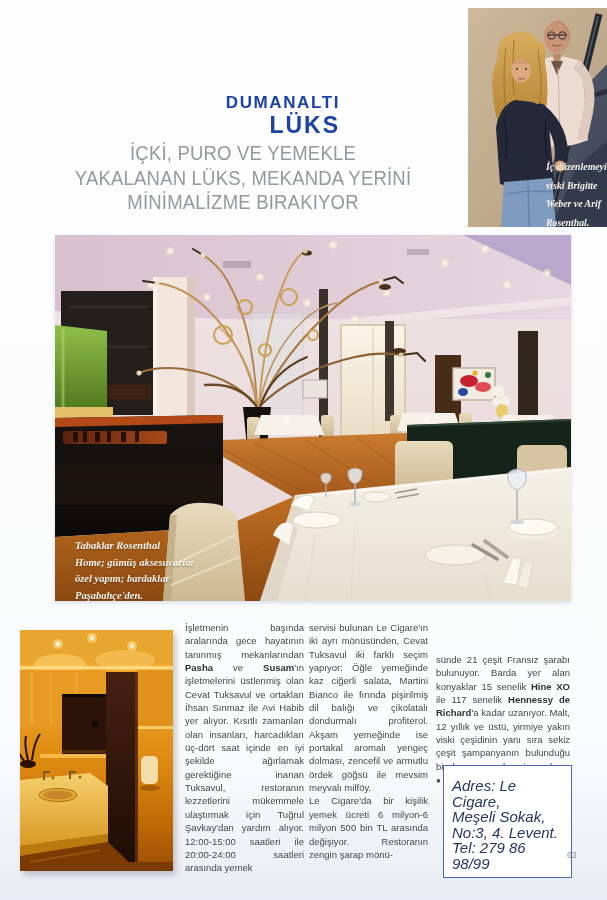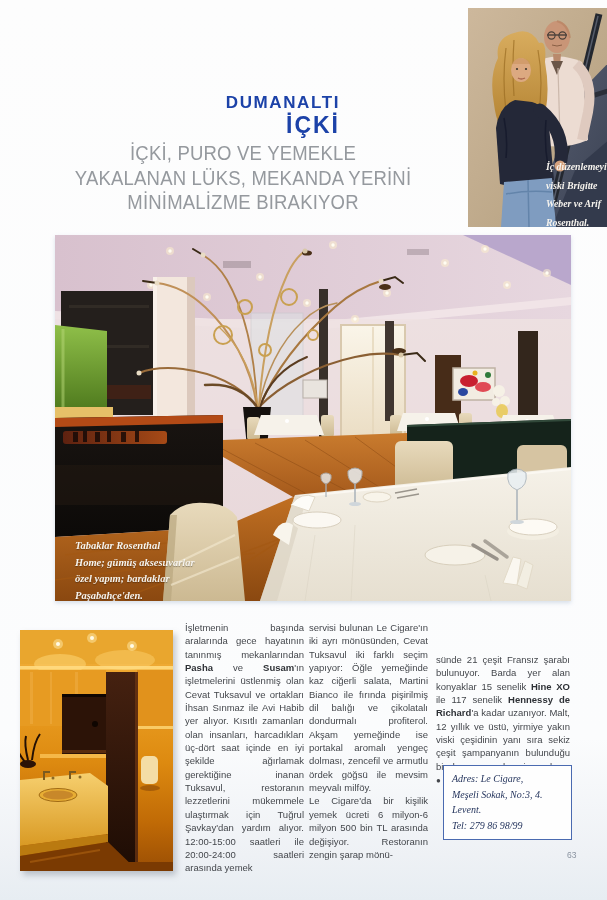--- a/index.html
+++ b/index.html
@@ -26,32 +26,32 @@
   
   .col{position:absolute;top:621px;margin:0;font-size:9.5px;line-height:13.35px;color:#44474c;text-align:justify;}
   .col1{left:185px;width:119px;}
   .col2{left:309px;width:119px;}
   .col2 p{margin:0;}
   .col3{left:436px;width:134px;margin-top:32px;}
   .col b{font-weight:bold;color:#2e3136;}
   .endmark{font-size:8px;letter-spacing:0;}
   
   .address{position:absolute;left:443px;top:765px;width:112px;border:1.5px solid #4a6ab0;background:#fefefe;
-    padding:5px 7px 6px 8px;font-family:Liberation Serif, serif;font-style:italic;
-    font-size:10px;line-height:15.5px;color:#26365e;}
+    padding:12px 7px 6px 8px;font-family:Liberation Sans, sans-serif;font-style:italic;
+    font-size:15px;line-height:15.5px;color:#26365e;}
   .pagenum{position:absolute;left:567px;top:850px;font-size:8.5px;color:#8a93a0;}
 </style>
 </head>
 <body>
 
 <div class="page">
 
   <div class="headline">
     <div class="kicker-l1">DUMANALTI</div>
-    <div class="kicker-l2">İÇKİ</div>
+    <div class="kicker-l2">LÜKS</div>
   </div>
 
   <div class="deck">
     <div>İÇKİ, PURO VE YEMEKLE</div>
     <div>YAKALANAN LÜKS, MEKANDA YERİNİ</div>
     <div>MİNİMALİZME BIRAKIYOR</div>
   </div>
 
   <figure class="photo people">
     <svg viewBox="0 0 143 219" preserveAspectRatio="none">

